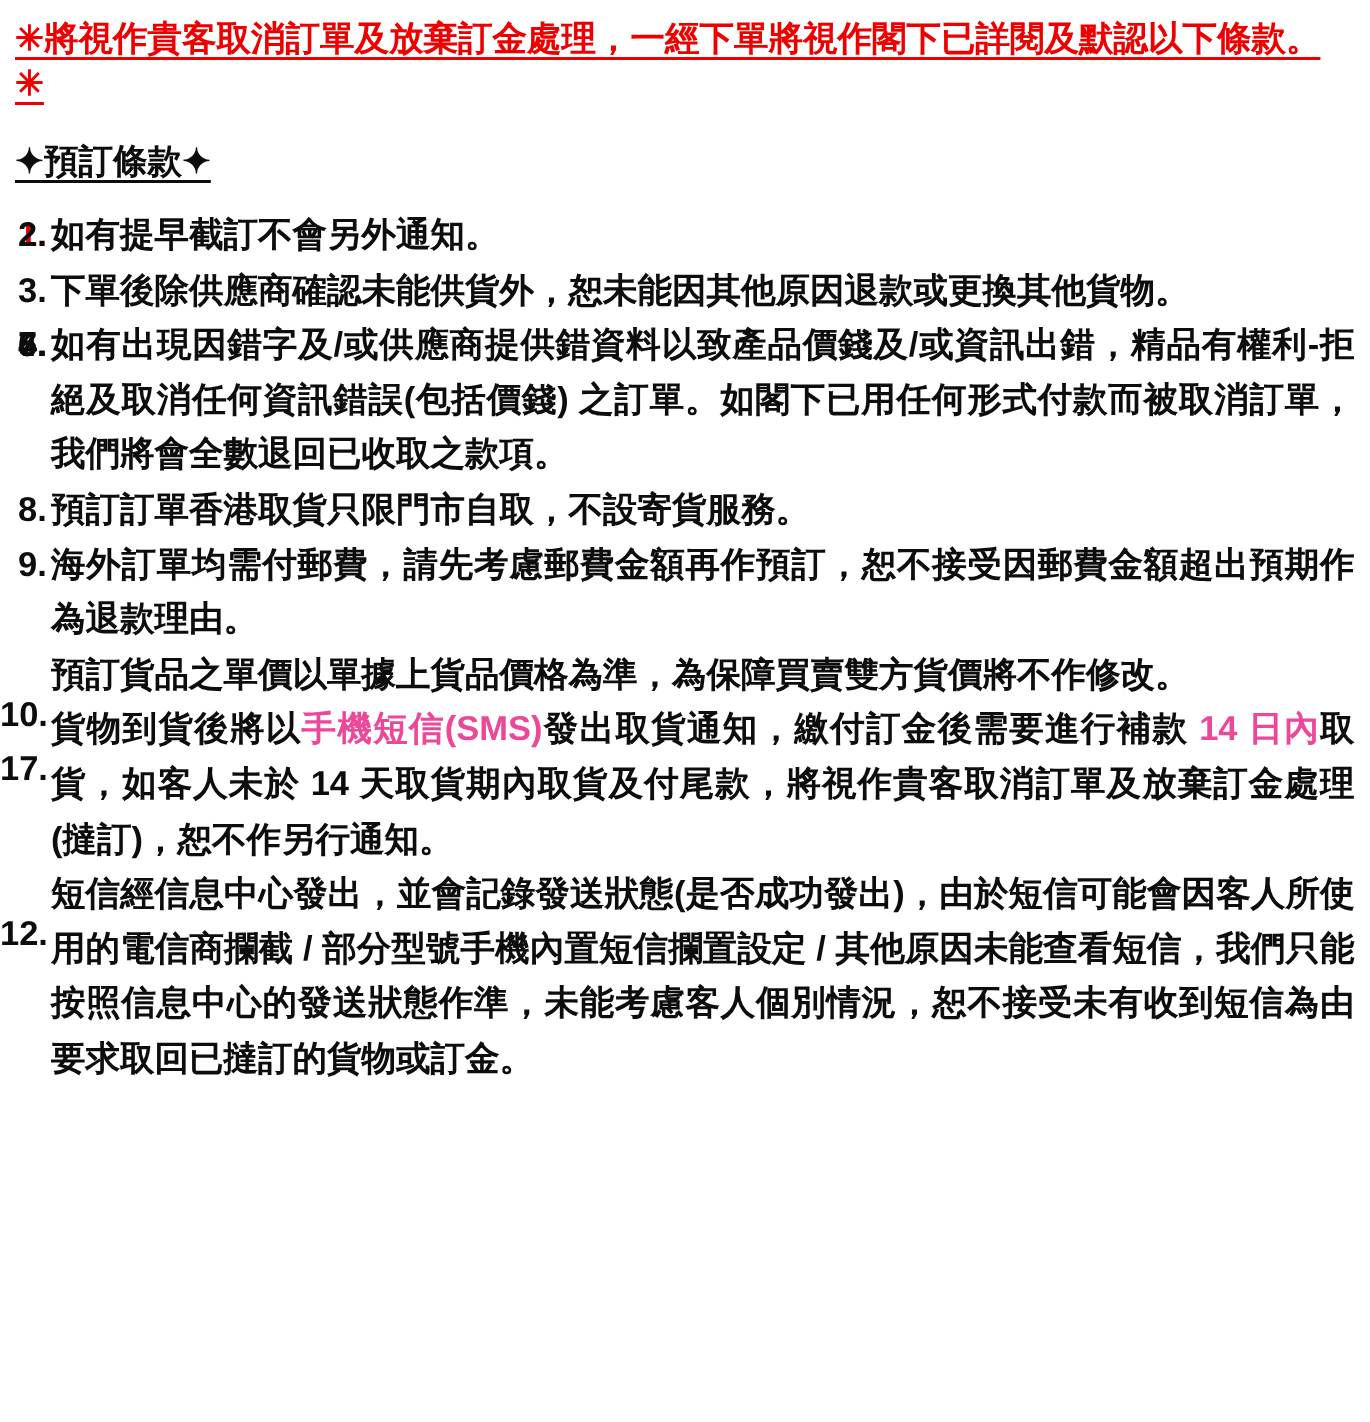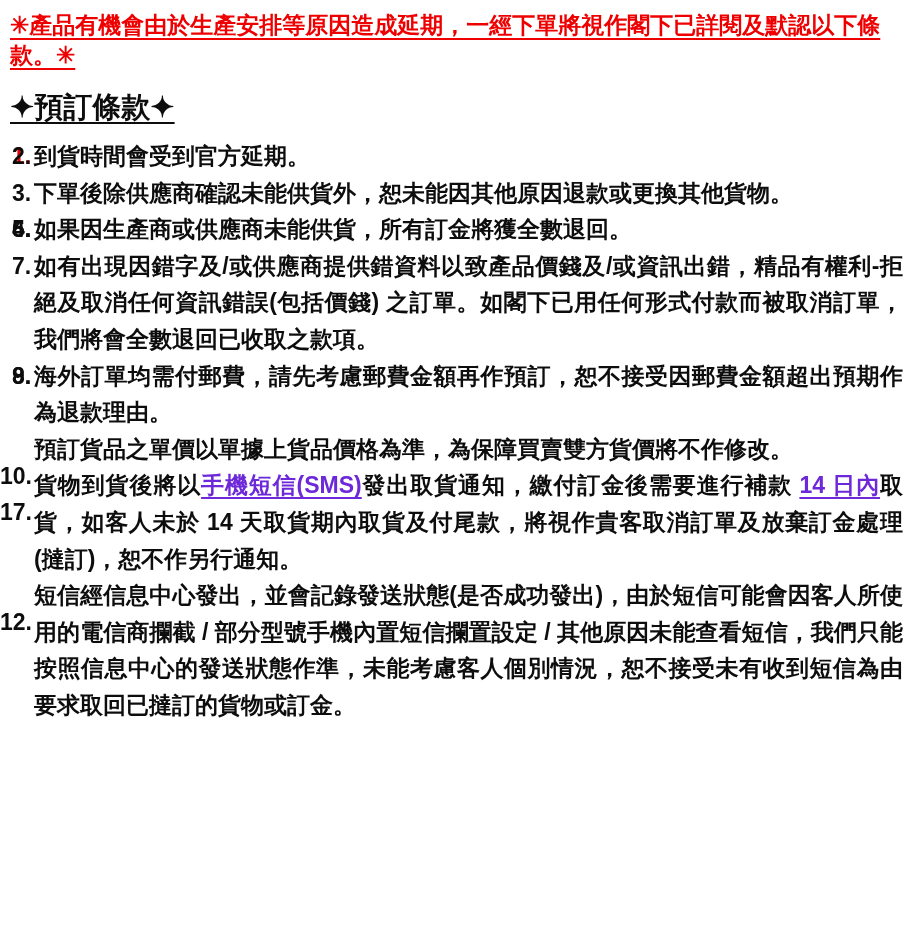--- a/index.html
+++ b/index.html
@@ -22,21 +22,21 @@
     line-height: 30px;
     margin-left: 10px;
     margin-right: 6px;
     text-decoration: underline;
     text-underline-offset: 5px;
     text-decoration-thickness: 2px;
   }
   .section-heading {
     display: inline-block;
     color: #0d0d0d;
-    font-size: 29px;
+    font-size: 23px;
     line-height: 28px;
     margin: 23px 0 0 10px;
     text-decoration: underline;
     text-underline-offset: 5px;
     text-decoration-thickness: 2px;
   }
   .terms {
     margin-top: 17px;
   }
   .term-item {
@@ -50,45 +50,44 @@
   }
   .term-num {
     position: absolute;
     left: 12px;
     top: 0;
   }
   .term-item.two-digit .term-num { left: 0; margin-top: 27px; }
   .term-item.red-item, .term-item.red-item .term-num { color: #ee0000; }
   .seg-red { color: #ee0000; }
   .seg-red-underline {
-    color: #6d28d9;
-    text-decoration: underline;
+    color: #ec4899;
     text-underline-offset: 4px;
     text-decoration-thickness: 2px;
   }
 </style>
 </head>
 <body>
 
 <div class="page">
 
-  <div class="notice">✳產品有機會由於生產安排等原因造成延期，一經下單將視作閣下已詳閱及默認以下條款。✳</div>
+  <div class="notice">✳將視作貴客取消訂單及放棄訂金處理，一經下單將視作閣下已詳閱及默認以下條款。✳</div>
 
   <div>
     <span class="section-heading">✦預訂條款✦</span>
   </div>
 
   <div class="terms">
       <div class="term-item red-item"><span class="term-num">1.</span></div>
-      <div class="term-item"><span class="term-num">2.</span><span class="term-text"><span>到貨時間會受到官方延期。</span></span></div>
+      <div class="term-item"><span class="term-num">2.</span><span class="term-text"><span>如有提早截訂不會另外通知。</span></span></div>
       <div class="term-item"><span class="term-num">3.</span><span class="term-text"><span>下單後除供應商確認未能供貨外，恕未能因其他原因退款或更換其他貨物。</span></span></div>
       <div class="term-item"><span class="term-num">4.</span></div>
       <div class="term-item"><span class="term-num">5.</span></div>
-      <div class="term-item"><span class="term-num">6.</span><span class="term-text"><span>如果因生產商或供應商未能供貨，所有訂金將獲全數退回。</span></span></div>
+      <div class="term-item"><span class="term-num">6.</span></div>
       <div class="term-item"><span class="term-num">7.</span><span class="term-text"><span>如有出現因錯字及/或供應商提供錯資料以致產品價錢及/或資訊出錯，精品有權利-拒絕及取消任何資訊錯誤(包括價錢) 之訂單。如閣下已用任何形式付款而被取消訂單，我們將會全數退回已收取之款項。</span></span></div>
-      <div class="term-item"><span class="term-num">8.</span></div>
+      <div class="term-item"><span class="term-num">8.</span><span class="term-text"><span>預訂訂單香港取貨只限門市自取，不設寄貨服務。</span></span></div>
       <div class="term-item"><span class="term-num">9.</span><span class="term-text"><span>海外訂單均需付郵費，請先考慮郵費金額再作預訂，恕不接受因郵費金額超出預期作為退款理由。</span></span></div>
       <div class="term-item two-digit"><span class="term-num">10.</span><span class="term-text"><span>預訂貨品之單價以單據上貨品價格為準，為保障買賣雙方貨價將不作修改。</span></span></div>
       <div class="term-item two-digit"><span class="term-num">17.</span><span class="term-text"><span>貨物到貨後將以</span><span class="seg-red-underline">手機短信(SMS)</span><span>發出取貨通知，繳付訂金後需要進行補款 </span><span class="seg-red-underline">14 日內</span><span>取貨，如客人未於 14 天取貨期內取貨及付尾款，將視作貴客取消訂單及放棄訂金處理(撻訂)，恕不作另行通知。</span></span></div>
       <div class="term-item two-digit"><span class="term-num">12.</span><span class="term-text"><span>短信經信息中心發出，並會記錄發送狀態(是否成功發出)，由於短信可能會因客人所使用的電信商攔截 / 部分型號手機內置短信攔置設定 / 其他原因未能查看短信，我們只能按照信息中心的發送狀態作準，未能考慮客人個別情況，恕不接受未有收到短信為由要求取回已撻訂的貨物或訂金。</span></span></div>
     </div>
 
 </div>
 
 </body></html>

